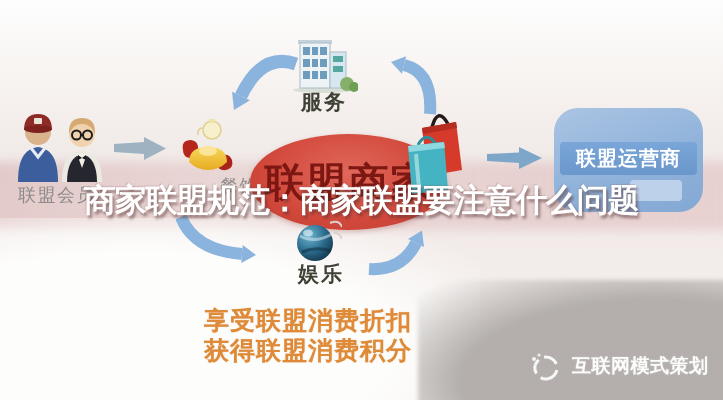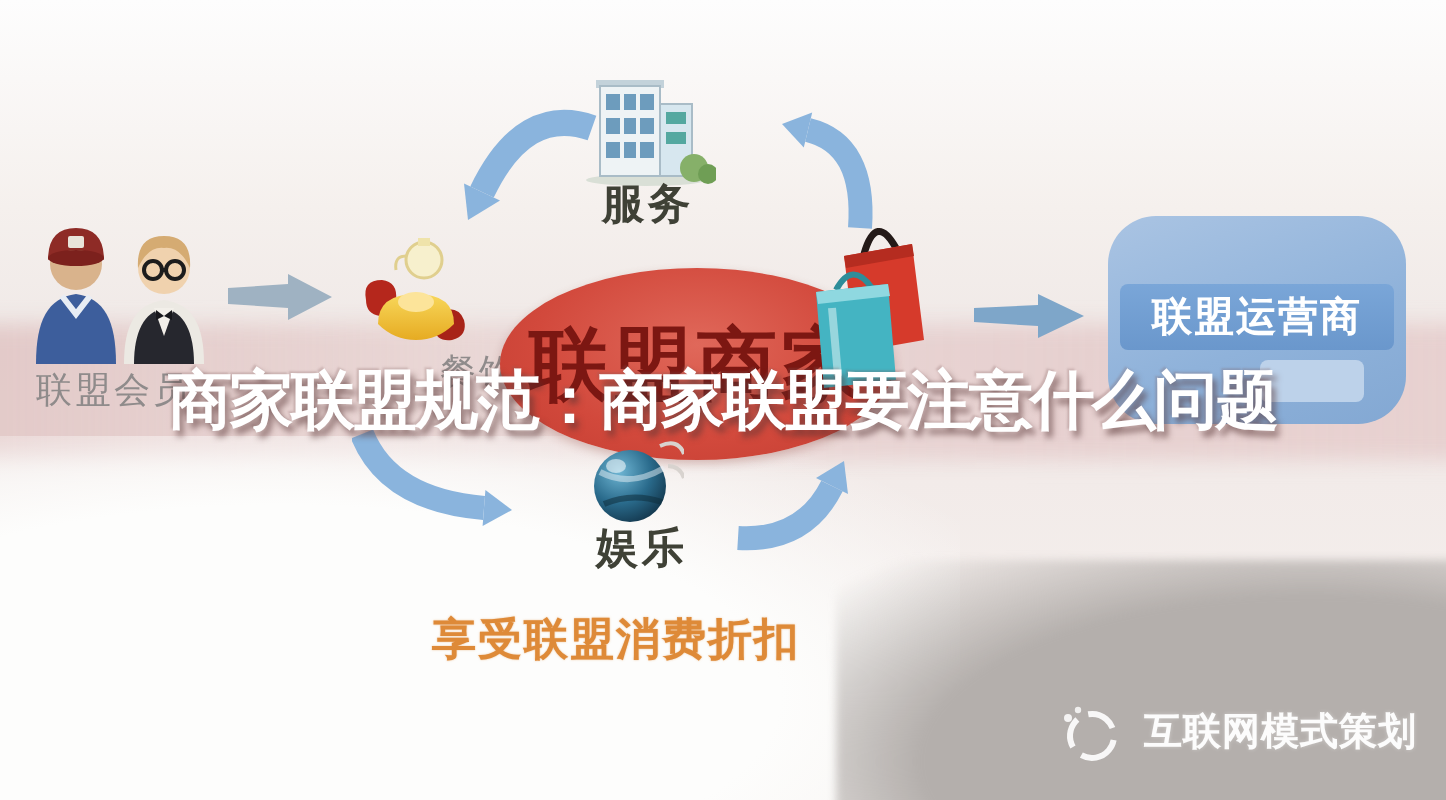--- a/index.html
+++ b/index.html
@@ -26,21 +26,21 @@
     box-shadow:0 2px 5px rgba(150,80,70,.30);display:flex;align-items:center;justify-content:center;}
   .oval-text{font-size:40px;font-weight:bold;color:var(--center-oval-text,#7c1712);letter-spacing:2px;}
   .op-box{left:554px;top:108px;width:149px;height:104px;border-radius:24px;z-index:2;
     background:linear-gradient(160deg,#aac4e3 0%,#8fb2da 58%,#83a8d3 100%);}
   .op-band{left:560px;top:142px;width:137px;height:33px;border-radius:4px;z-index:3;
     background:linear-gradient(180deg,#7aa6d8,var(--operator-band,#6a97cc));
     color:#fff;font-weight:bold;font-size:20px;letter-spacing:1px;
     display:flex;align-items:center;justify-content:center;}
   .op-screen{left:630px;top:180px;width:52px;height:21px;border-radius:4px;background:#bdd2ea;z-index:3;}
   .note{z-index:2;font-weight:bold;color:var(--note-orange,#de8a38);text-align:center;white-space:nowrap;}
-  .note-big{left:196px;top:306px;width:224px;font-size:22px;line-height:30px;letter-spacing:1px;
+  .note-big{left:196px;top:306px;width:224px;font-size:25px;line-height:30px;letter-spacing:1px;
     text-shadow:0 0 1px rgba(222,138,56,.55);}
   .note-small{left:532px;top:226px;width:184px;font-size:19px;line-height:25px;
     text-shadow:0 0 1px rgba(222,138,56,.5);}
   .title{left:84px;top:179px;z-index:6;font-size:32px;font-weight:bold;letter-spacing:-1.2px;
     color:var(--title-color,#fff);white-space:nowrap;
     text-shadow:2px 3px 3px rgba(86,52,52,.58),-1px -1px 1px rgba(130,95,95,.25);}
   .wm{z-index:4;}
   .wm-text{left:572px;top:353px;font-size:19px;font-weight:bold;letter-spacing:.5px;
     color:rgba(255,255,255,.95);text-shadow:0 0 2px rgba(255,255,255,.35);white-space:nowrap;}
 </style>
@@ -159,20 +159,21 @@
     <path d="M36,3 q9,-4 12,4 M40,13 q6,0 8,6" stroke="#d8d3cf" stroke-width="2" fill="none"></path>
     <circle cx="21" cy="23" r="18" fill="url(#gg)"></circle>
     <path d="M6,16 Q21,24 38,14" stroke="rgba(230,240,245,.5)" stroke-width="3" fill="none"></path>
     <path d="M8,32 Q22,26 37,31" stroke="rgba(15,45,60,.55)" stroke-width="3" fill="none"></path>
     <ellipse cx="14" cy="13" rx="5" ry="3.5" fill="rgba(255,255,255,.55)"></ellipse>
   </svg>
   <div class="abs lbl lbl-ink" style="left:298px;top:260px">娱乐</div>
 
   <div class="abs note note-big">
     <div>享受联盟消费折扣</div>
+    <div>获得联盟消费积分</div>
   </div>
 
   <div class="abs title">商家联盟规范：商家联盟要注意什么问题</div>
 
   <svg class="abs wm" style="left:528px;top:350px" width="34" height="34" viewBox="0 0 34 34">
     <circle cx="18" cy="18" r="11" fill="none" stroke="rgba(255,255,255,.9)" stroke-width="3" stroke-dasharray="15 6" transform="rotate(40 18 18)"></circle>
     <circle cx="6" cy="9" r="2" fill="rgba(255,255,255,.85)"></circle>
     <circle cx="11" cy="5" r="1.6" fill="rgba(255,255,255,.8)"></circle>
   </svg>
   <div class="abs wm wm-text">互联网模式策划</div>

